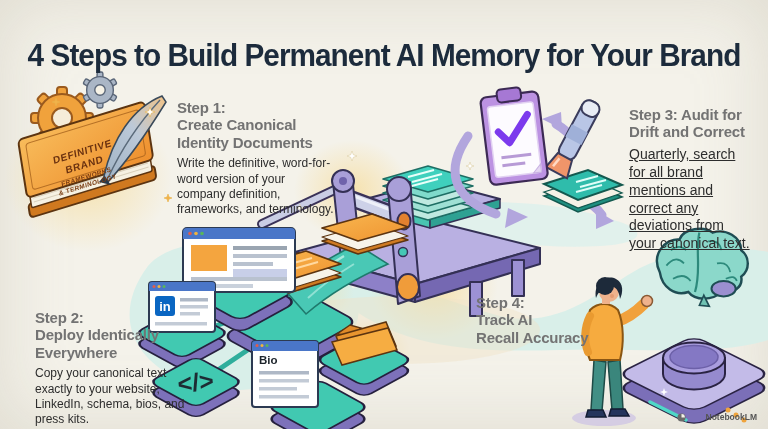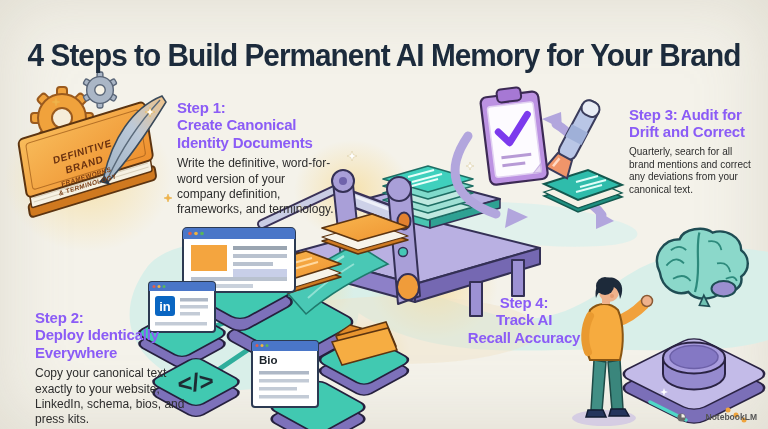--- a/index.html
+++ b/index.html
@@ -4,28 +4,28 @@
 <style>
   html,body{margin:0;padding:0;background:#e9e7e0;}
   #canvas{position:relative;width:768px;height:429px;background:#f4f2ea;overflow:hidden;
           font-family:"Liberation Sans",sans-serif;box-shadow:inset 0 0 70px rgba(170,160,140,.28);}
   #art{position:absolute;left:0;top:0;}
   svg text{font-family:"Liberation Sans",sans-serif;}
   .title{position:absolute;top:17px;left:0;width:100%;text-align:center;
          font-weight:700;font-size:31px;letter-spacing:-1px;color:#1c2b3c;
          white-space:nowrap;transform:scaleX(.96);}
   .step{position:absolute;}
-  .step h2{margin:0;font-weight:700;font-size:15px;line-height:1.16;color:#8b5cf6;
+  .step h2{margin:0;font-weight:700;font-size:15px;line-height:1.16;color:#737373;
            letter-spacing:-.2px;white-space:pre-line;}
   .step p{margin:5px 0 0;font-size:12px;line-height:1.28;color:#2d2d2d;}
   #step1{left:177px;top:99px;width:158px;}
   #step2{left:35px;top:293px;width:168px;margin-top:16px;}
   #step3{left:629px;top:106px;width:122px;}
-  #step3 p{font-size:10px;}
-  #step4{left:453px;top:294px;width:142px;text-align:center;}
+  #step3 p{font-size:14px;text-decoration:underline;}
+  #step4{left:476px;top:294px;width:142px;}
   .cover-text{position:absolute;left:33px;top:146px;width:104px;text-align:center;
               transform:rotate(-17deg) skewX(-8deg);color:#6b3210;}
   .cover-text .big{font-weight:700;font-size:10px;letter-spacing:.6px;line-height:1.25;white-space:pre-line;}
   .cover-text .small{font-weight:700;font-size:6.5px;letter-spacing:.4px;line-height:1.3;white-space:pre-line;margin-top:2px;color:#7a3c12;}
   .watermark{position:absolute;right:11px;bottom:7px;display:flex;align-items:center;gap:20px;
              font-size:8.5px;font-weight:700;color:#555;text-align:right;}
 </style>
 </head>
 <body>
 

